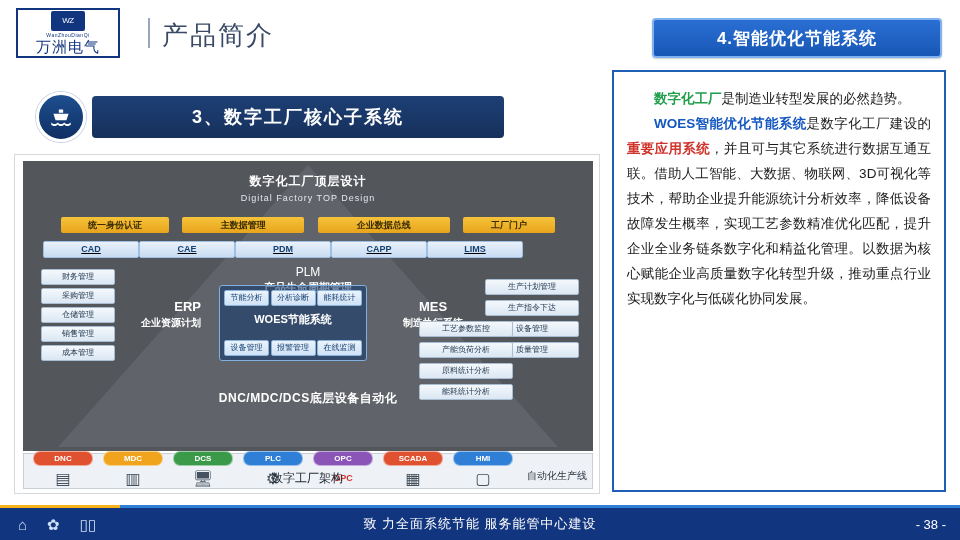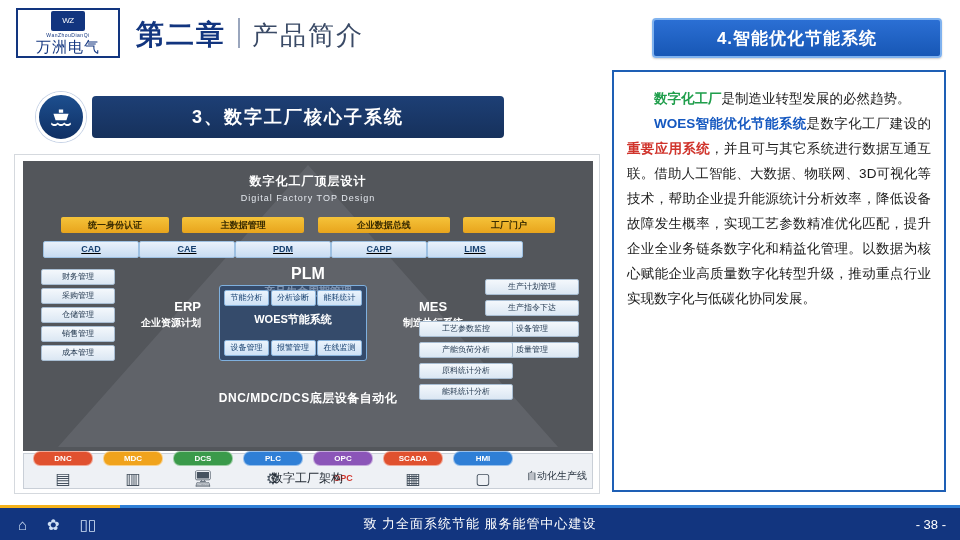--- a/index.html
+++ b/index.html
@@ -142,21 +142,21 @@
     background: linear-gradient(180deg,#e9f1fb 0%, #c8dcf2 100%);
     border: 1px solid #9dc0e2;
     color: #17406f; font-size: 9px; font-weight: bold; text-align: center;
     border-radius: 2px;
   }
 
   .plm {
     position: absolute; left: 0; right: 0; top: 104px;
     text-align: center; color: #ffffff;
   }
-  .plm .p1 { font-size: 16px; font-weight: bold; }
+  .plm .p1 { font-size: 12px; font-weight: normal; }
   .plm .p2 { font-size: 11px; font-weight: bold; margin-top: 1px; }
 
   .erp {
     position: absolute; left: 118px; top: 138px;
     text-align: right; color: #ffffff;
   }
   .erp .e1 { font-size: 13px; font-weight: bold; }
   .erp .e2 { font-size: 10px; font-weight: bold; margin-top: 2px; }
 
   .mes {
@@ -302,21 +302,20 @@
 
 <div class="slide">
 
   <div class="logo-box">
     <div class="logo-mark">WZ</div>
     <div class="logo-en">WanZhouDianQi</div>
     <div class="logo-cn">万洲电气</div>
   </div>
 
   <div class="chapter-wrap">
-    <span class="chapter-num">第二章</span>
     <span class="chapter-div"></span>
     <span class="chapter-title">产品简介</span>
   </div>
 
   <div class="section-badge">4.智能优化节能系统</div>
 
   <div class="subtitle-icon">
     <svg viewBox="0 0 24 24" fill="#ffffff">
         <path d="M3 17c1.2 1 2 1.4 3 1.4S8 18 9 17c1 1 1.8 1.4 3 1.4s2-.4 3-1.4c1 1 1.8 1.4 3 1.4s1.9-.5 3-1.4v2.2c-1.1.8-1.9 1.2-3 1.2s-2-.4-3-1.4c-1 1-1.8 1.4-3 1.4s-2-.4-3-1.4c-1 1-1.8 1.4-3 1.4s-1.9-.4-3-1.2V17zM5 9h14l-2 6H7L5 9zm5-4h4v3h-4V5z"></path>
       </svg>

